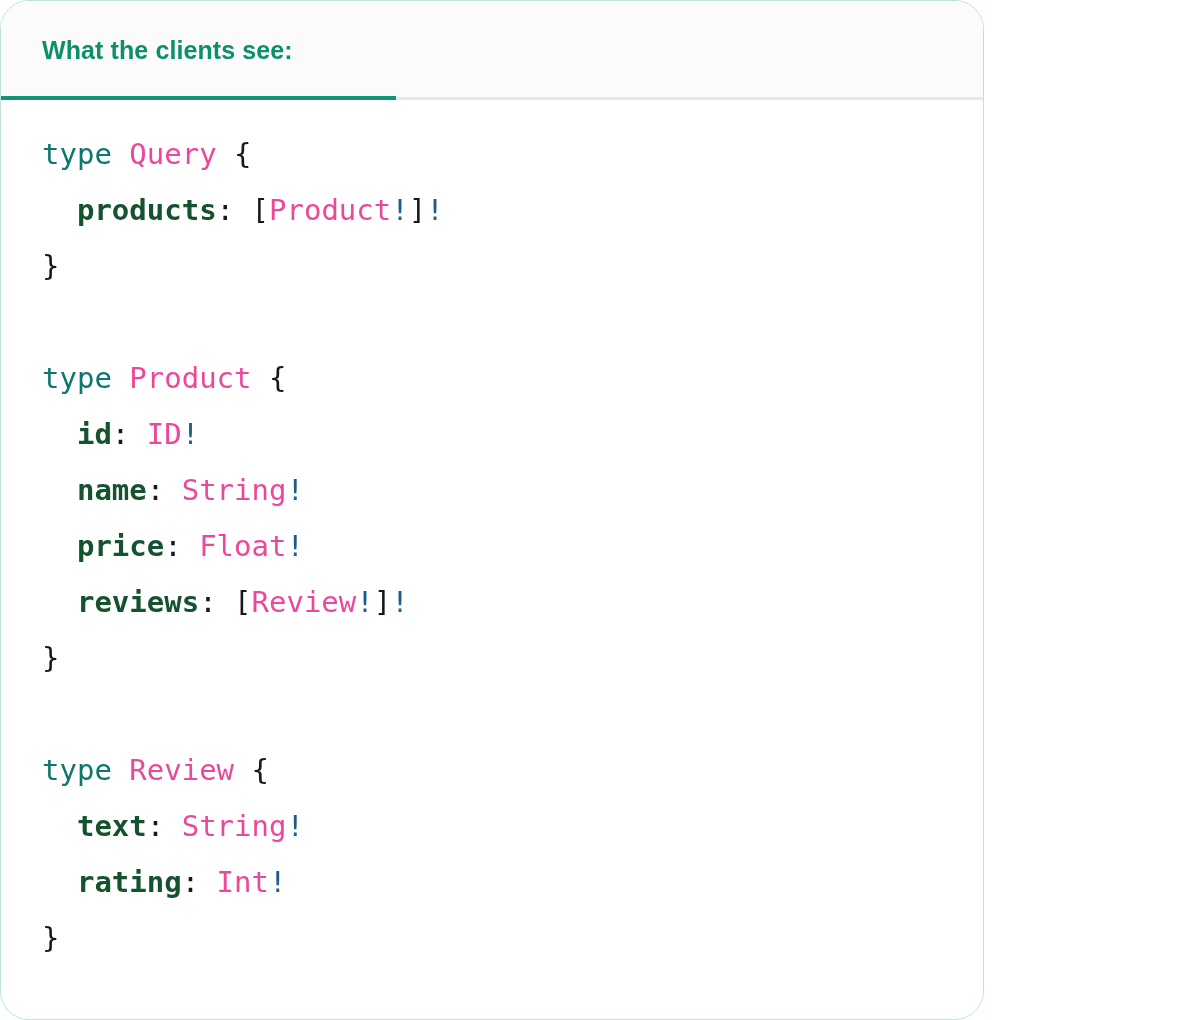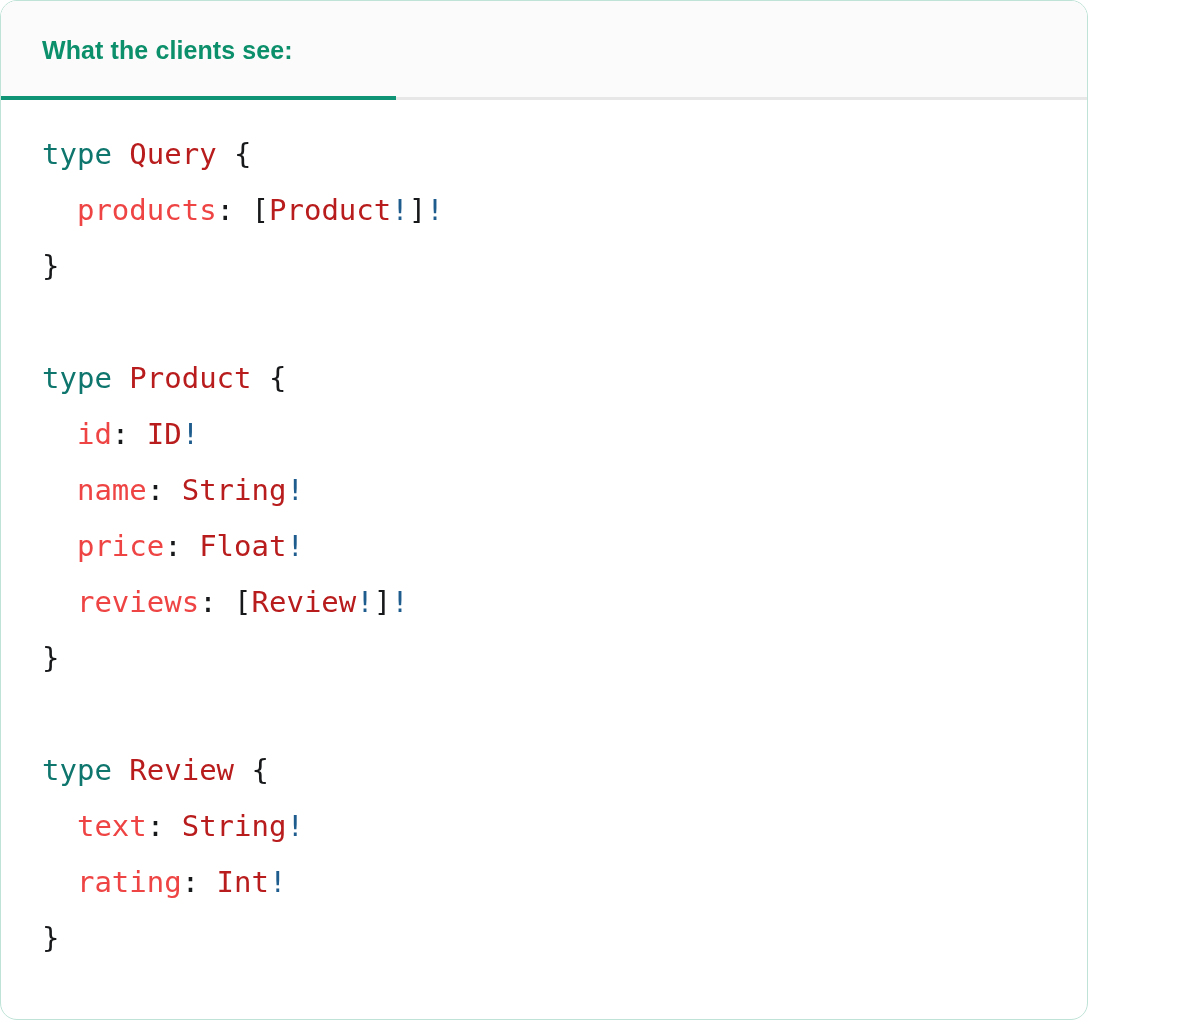--- a/index.html
+++ b/index.html
@@ -10,25 +10,25 @@
   body {
     width: 1200px;
     height: 1020px;
     font-family: "Liberation Sans", sans-serif;
     -webkit-font-smoothing: antialiased;
   }
 
   .card {
     position: relative;
     box-sizing: border-box;
-    width: 1088px;
+    width: 984px;
     height: 1020px;
     background: #ffffff;
     border: 1px solid #bfe3d6;
-    border-radius: 17px;
+    border-radius: 29px;
     overflow: hidden;
   }
 
   
   .tabstrip {
     position: relative;
     height: 99px;
     background: #fbfbfb;
     display: flex;
     align-items: center;
@@ -83,23 +83,23 @@
     color: #17181a;
     margin: 0;
   }
   .code-line {
     height: 56px;
     white-space: pre;
   }
   .code-line.blank { height: 56px; }
 
   .tok-kw   { color: #0f766e; }   
-  .tok-type { color: #b91c1c; }   
+  .tok-type { color: #ec4899; }   
   .tok-pun  { color: #17181a; }   
-  .tok-name { color: #ef4444; }   
+  .tok-name { color: #14532d; font-weight: bold; }   
   .tok-bang { color: #1d5c8d; }   
 </style>
 </head>
 <body>
 
 <div class="card">
 
   <div class="tabstrip">
     <div class="tabstrip-divider"></div>
     <div class="tab">

